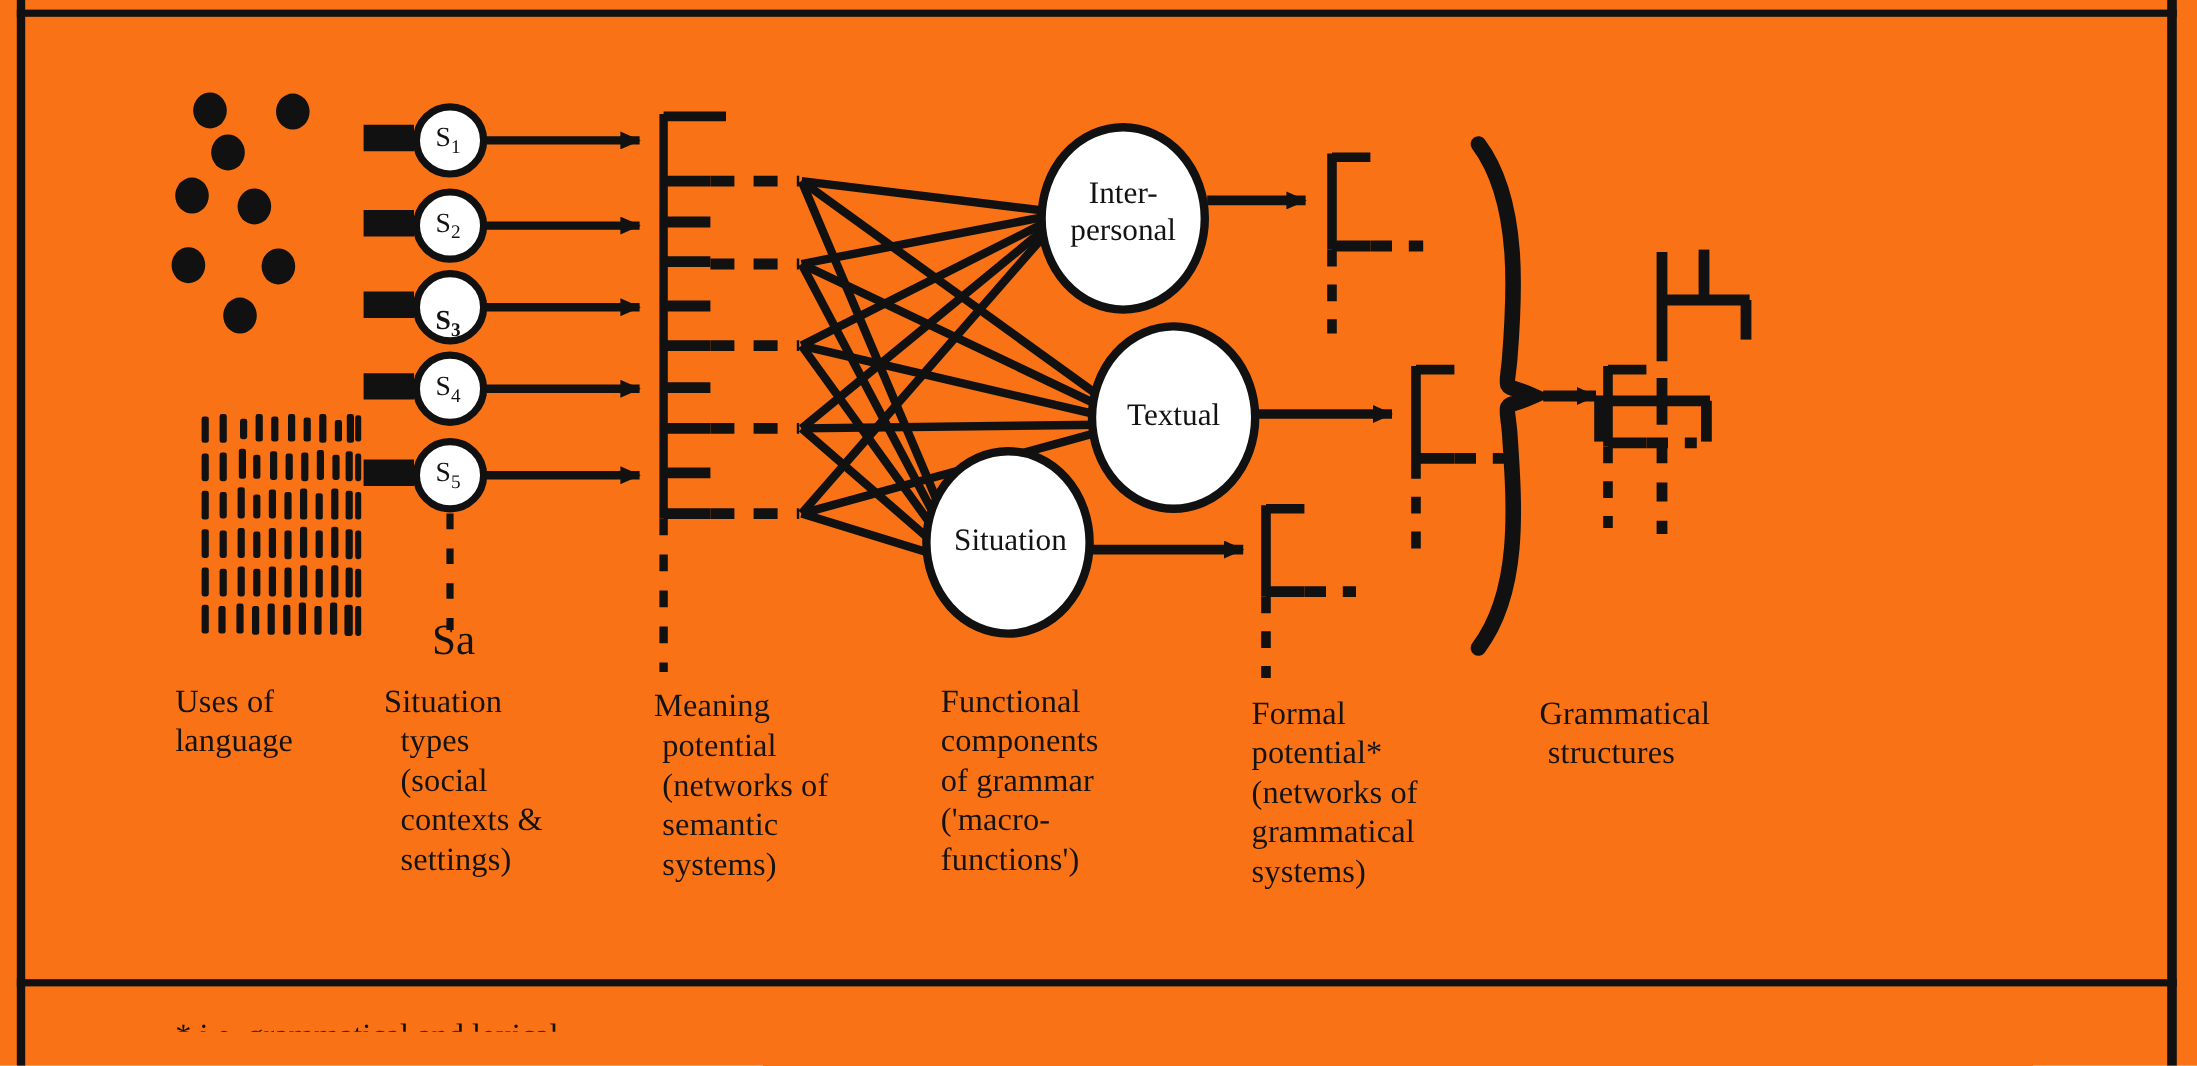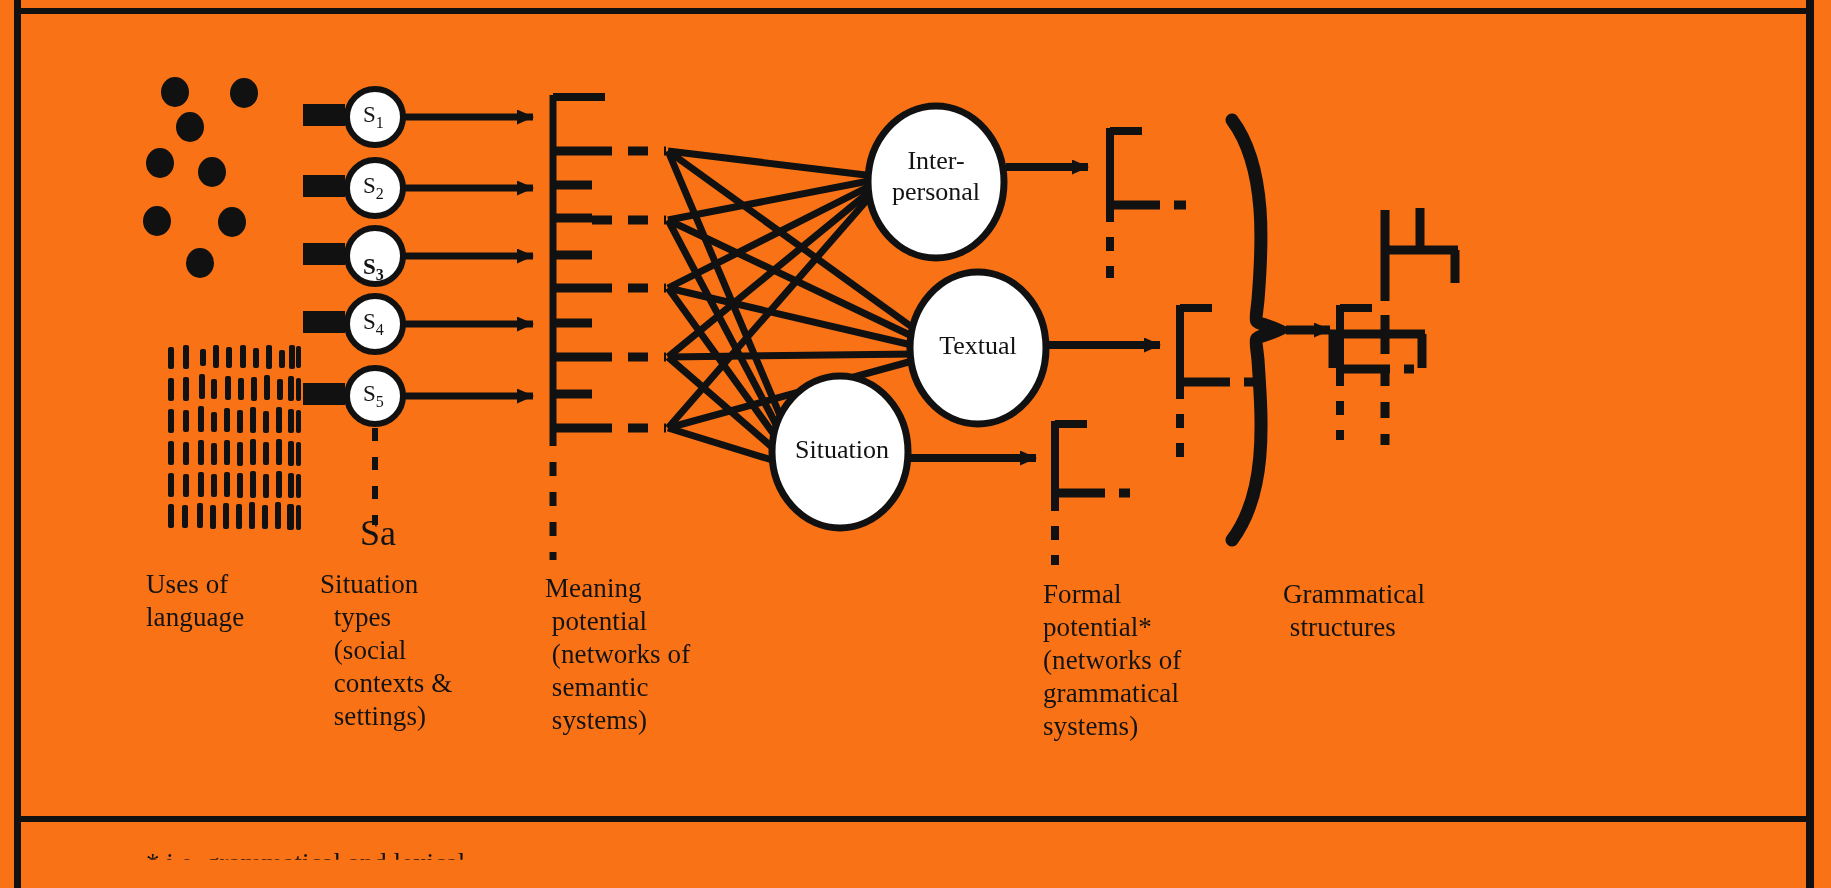--- a/index.html
+++ b/index.html
@@ -332,20 +332,25 @@
   <div class="col-label" style="left:320px;top:568px;">Situation
   types
   (social
   contexts &amp;
   settings)</div>
   <div class="col-label" style="left:545px;top:572px;">Meaning
  potential
  (networks of
  semantic
  systems)</div>
+  <div class="col-label" style="left:784px;top:568px;">Functional
+components
+of grammar
+('macro-
+functions')</div>
   <div class="col-label" style="left:1043px;top:578px;">Formal
 potential*
 (networks of
 grammatical
 systems)</div>
   <div class="col-label" style="left:1283px;top:578px;">Grammatical
  structures</div>
 
   <div class="bottom-cut">* i.e. grammatical and lexical</div>
 

